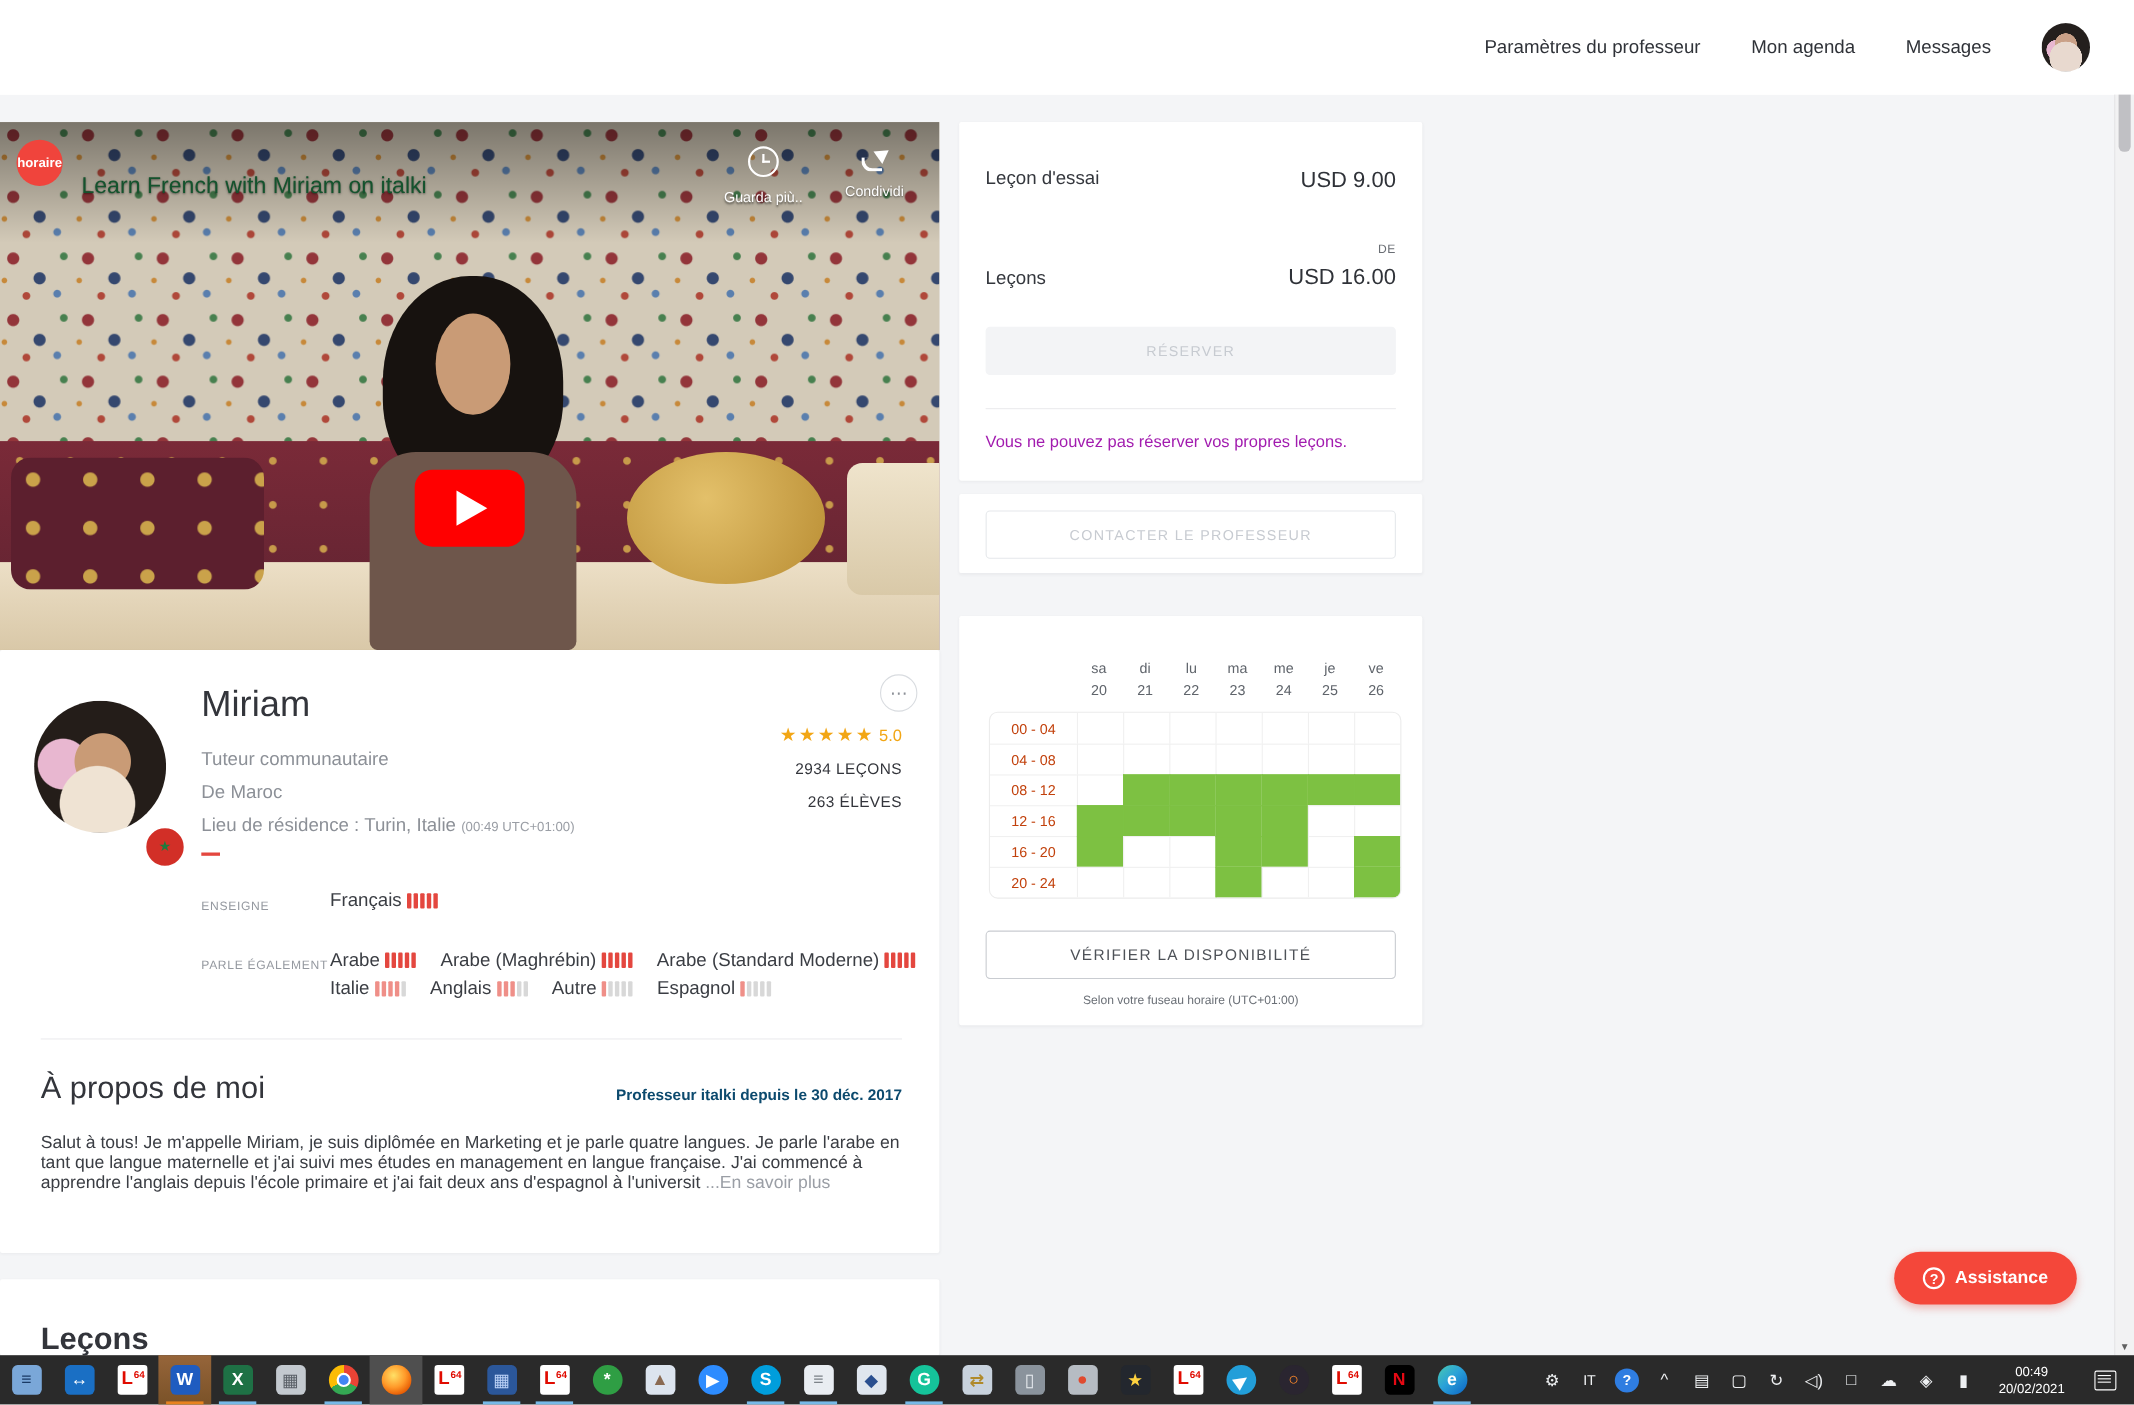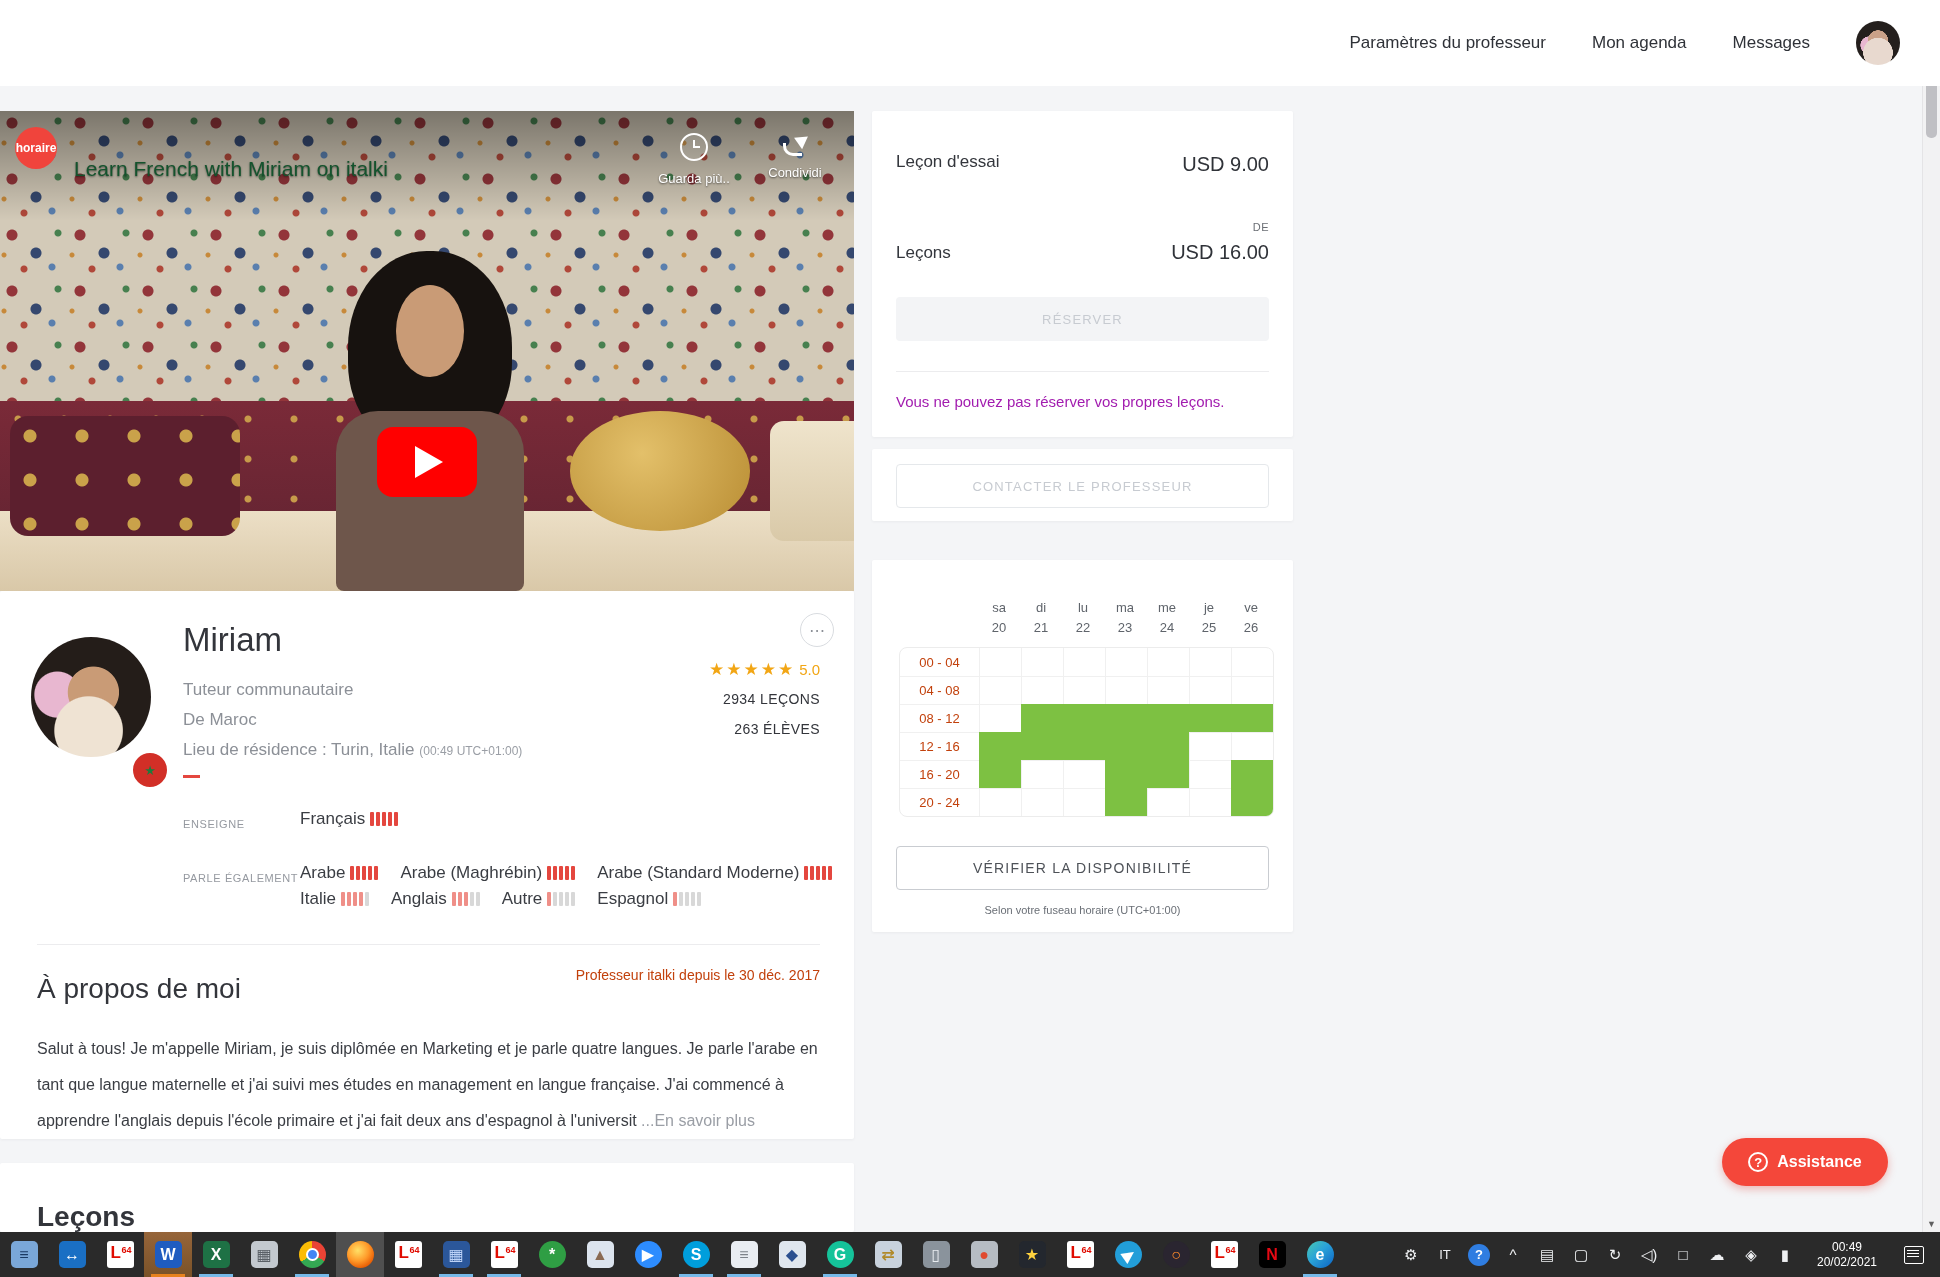--- a/index.html
+++ b/index.html
@@ -79,22 +79,22 @@
   .p-label{position:absolute;left:183px;font-size:11px;color:#9599a0;letter-spacing:.6px;}
   .lbl-teach{top:227px;} .lbl-also{top:281px;}
   .chips{position:absolute;display:flex;flex-wrap:wrap;column-gap:22px;row-gap:6px;font-size:17px;color:#3a3d43;}
   .chips-teach{left:300px;top:218px;width:500px;}
   .chips-also{left:300px;top:272px;width:560px;}
   .lang-chip{display:flex;align-items:center;}
   .level-bars{display:inline-flex;gap:2px;margin-left:5px;}
   .level-bars i{width:4px;height:14px;border-radius:1px;}
   .p-divider{position:absolute;left:37px;top:353px;width:783px;height:1px;background:#ececee;}
   .about-title{position:absolute;left:37px;top:382px;font-size:28px;color:#33353b;}
-  .about-since{position:absolute;right:34px;top:376px;font-size:14px;color:#c2410c;}
-  .about-text{position:absolute;left:37px;top:440px;width:795px;font-size:16px;line-height:36px;color:#3a3d43;}
+  .about-since{position:absolute;right:34px;top:396px;font-size:14px;color:#0c4a6e;font-weight:bold;}
+  .about-text{position:absolute;left:37px;top:440px;width:795px;font-size:16px;line-height:18px;color:#3a3d43;}
   .about-more{color:#9a9ea5;}
 
   .lessons-card{left:0;top:1163px;width:854px;height:69px;}
   .lessons-card h2{margin:0;position:absolute;left:37px;top:38px;font-size:28px;font-weight:bold;color:#33353b;}
 
   
   .booking-card{left:872px;top:111px;width:421px;height:326px;}
   .b-row-label{position:absolute;left:24px;font-size:17px;color:#33363c;}
   .b-price{position:absolute;right:24px;font-size:20px;color:#2f3238;}
   .b-trial-l{top:41px;} .b-trial-p{top:42px;text-align:center;}

